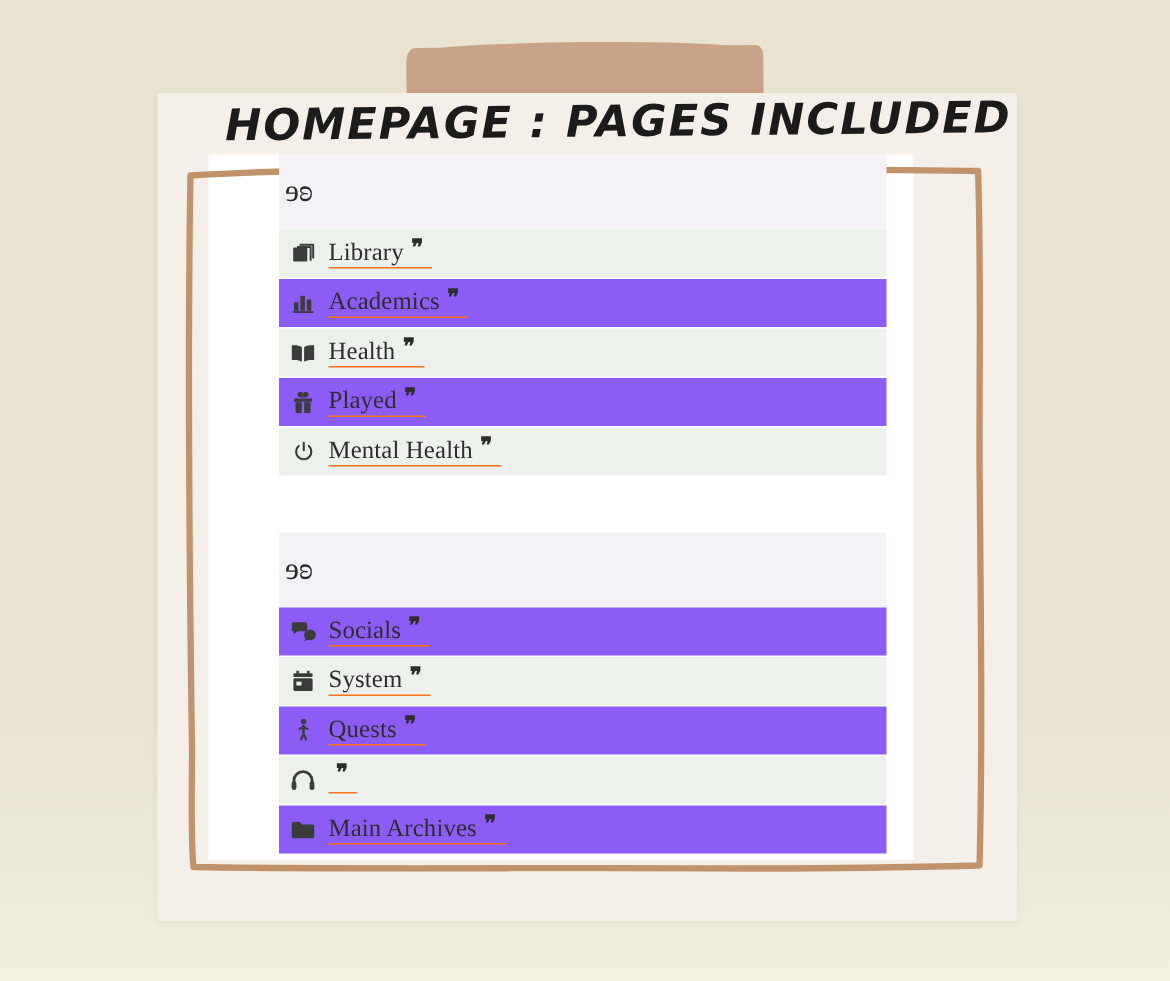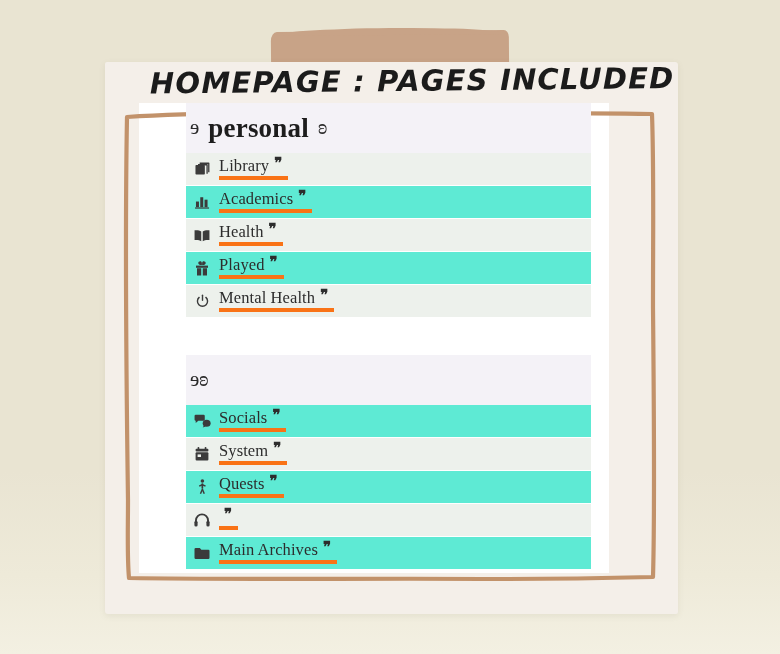--- a/index.html
+++ b/index.html
@@ -134,38 +134,38 @@
 
   .row {
     height: 32px;
     display: flex;
     align-items: center;
     padding-left: 6px;
     box-sizing: border-box;
     margin-bottom: 1px;
   }
   .row.green { background: #edf1ec; }
-  .row.blue  { background: #5eead4; }
+  .row.blue  { background: #8b5cf6; }
 
   .row .ico {
     width: 20px;
     height: 17px;
     flex: 0 0 20px;
     display: flex;
     align-items: center;
     justify-content: center;
     margin-right: 7px;
     color: #3b3b3b;
   }
   .row .ico svg { display: block; }
 
   .row .label-wrap {
     display: inline-flex;
     align-items: baseline;
-    border-bottom: 4px solid #f97316;
+    border-bottom: 1px solid #f97316;
     padding: 0 6px 1px 0;
     line-height: 1;
   }
   .row .label {
     font-family: "Liberation Serif", serif;
     font-size: 16.5px;
     color: #2d2d2d;
     letter-spacing: 0.1px;
   }
   .row .qmark {
@@ -194,21 +194,20 @@
            C420,4 300,6 180,5 C120,5 50,6 5,9 Z" fill="none" stroke="#c2926a" stroke-width="4.2" stroke-linecap="round" stroke-linejoin="round"></path>
 </svg>
 
 <div class="page-title">HOMEPAGE : PAGES INCLUDED</div>
 
 <div class="content">
 
   <div class="section">
     <div class="section-header">
       <span class="orn">ɘ</span>
-      <span class="title-text">personal</span>
       <span class="orn">ʚ</span>
     </div>
 
     <div class="row green">
       <span class="ico">
         <svg width="15" height="15" viewBox="0 0 16 16" fill="currentColor">
           <rect x="0.5" y="3.2" width="10" height="10" rx="0.8"></rect>
           <path d="M3.2 2.2h9.6a.8.8 0 0 1 .8.8v9.6h-1.4V3.6H3.2z"></path>
           <path d="M5 0.6h9.6a.8.8 0 0 1 .8.8v9.6H14V2H5z"></path>
         </svg>

